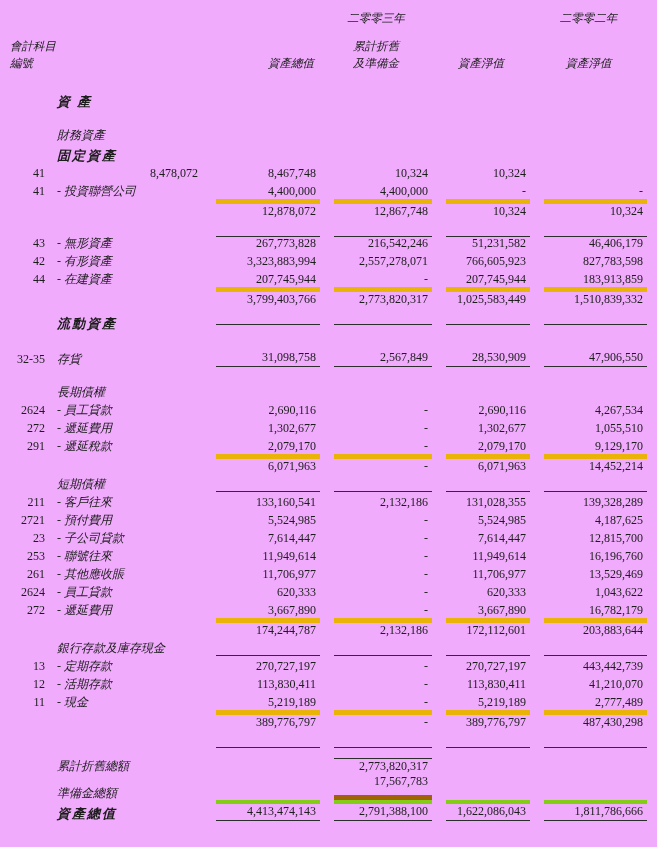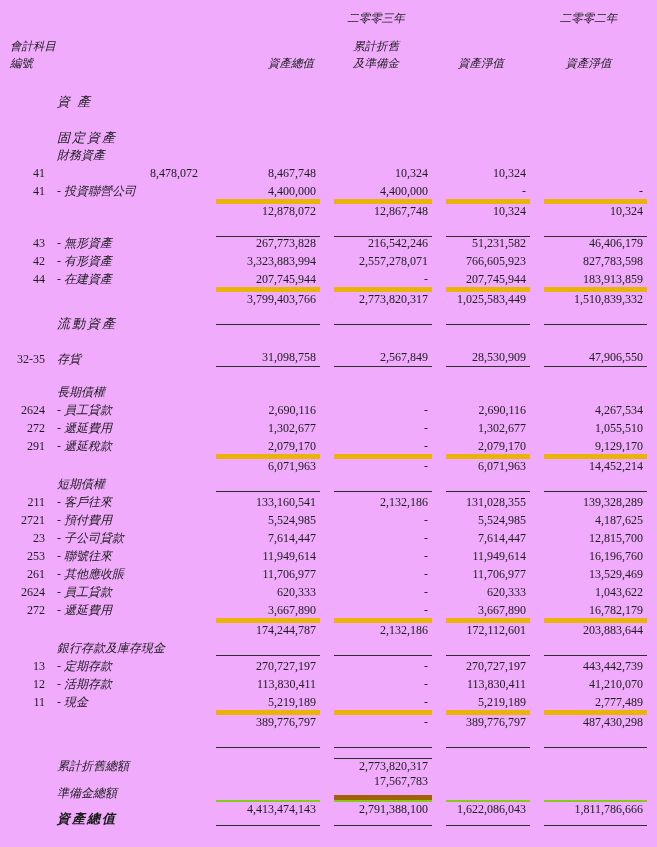--- a/index.html
+++ b/index.html
@@ -28,26 +28,26 @@
   .h-c2{grid-column:4;text-align:center;white-space:nowrap}
   .h-c3{grid-column:5;text-align:center;white-space:nowrap}
   .h-c4{grid-column:6;text-align:center;white-space:nowrap}
 
   
   .row{align-items:end;height:18px;font-size:12px;line-height:15px}
   .row.section{height:20px}
   .row.subtotal,.row.total,.row.item-u{height:20px}
   .cell-code{text-align:right;padding-right:3px;font-size:12px;white-space:nowrap}
   .cell-label{padding-left:9px;font-style:italic;white-space:nowrap}
-  .section .cell-label{font-weight:normal;font-size:13px;letter-spacing:2px}
+  .section .cell-label{font-weight:bold;font-size:13px;letter-spacing:2px}
   .total .cell-label{font-weight:bold;font-size:13px;letter-spacing:2px}
   .cell-num{text-align:right;padding-right:4px;margin-left:14px;white-space:nowrap}
   .subtotal .cell-num{border-top:5px solid #eab308;border-bottom:1px solid #2d2d2d;padding-bottom:17px}
   .item-u .cell-num{border-bottom:1px solid #2d2d2d;padding-bottom:1px}
-  .total .cell-num{border-top:2px solid #84cc16;border-bottom:1px solid #2d2d2d;padding-bottom:8px}
+  .total .cell-num{border-top:4px solid #84cc16;border-bottom:1px solid #2d2d2d;padding-bottom:1px}
   .dep-total .c2{border-top:1px solid #2d2d2d}
   .res-total .c2{border-bottom:6px solid #a16207;padding-bottom:6px}
   .gap{width:100%}
 </style>
 </head>
 <body>
 
 <div class="page">
 
   <header>
@@ -72,31 +72,31 @@
       <div class="gap" style="height: 18px;"></div>
       <div class="grid row section">
         <div class="cell-code"></div>
         <div class="cell-label">資 產</div>
         <div class="cell-num c1"></div>
         <div class="cell-num c2"></div>
         <div class="cell-num c3"></div>
         <div class="cell-num c4"></div>
       </div>
       <div class="gap" style="height: 16px;"></div>
+      <div class="grid row sub">
+        <div class="cell-code"></div>
+        <div class="cell-label">財務資產</div>
+        <div class="cell-num c1"></div>
+        <div class="cell-num c2"></div>
+        <div class="cell-num c3"></div>
+        <div class="cell-num c4"></div>
+      </div>
       <div class="grid row section">
         <div class="cell-code"></div>
         <div class="cell-label">固定資產</div>
-        <div class="cell-num c1"></div>
-        <div class="cell-num c2"></div>
-        <div class="cell-num c3"></div>
-        <div class="cell-num c4"></div>
-      </div>
-      <div class="grid row sub">
-        <div class="cell-code"></div>
-        <div class="cell-label">財務資產</div>
         <div class="cell-num c1"></div>
         <div class="cell-num c2"></div>
         <div class="cell-num c3"></div>
         <div class="cell-num c4"></div>
       </div>
       <div class="grid row item">
         <div class="cell-code">41</div>
         <div class="cell-num c1">8,478,072</div>
         <div class="cell-num c2">8,467,748</div>
         <div class="cell-num c3">10,324</div>

